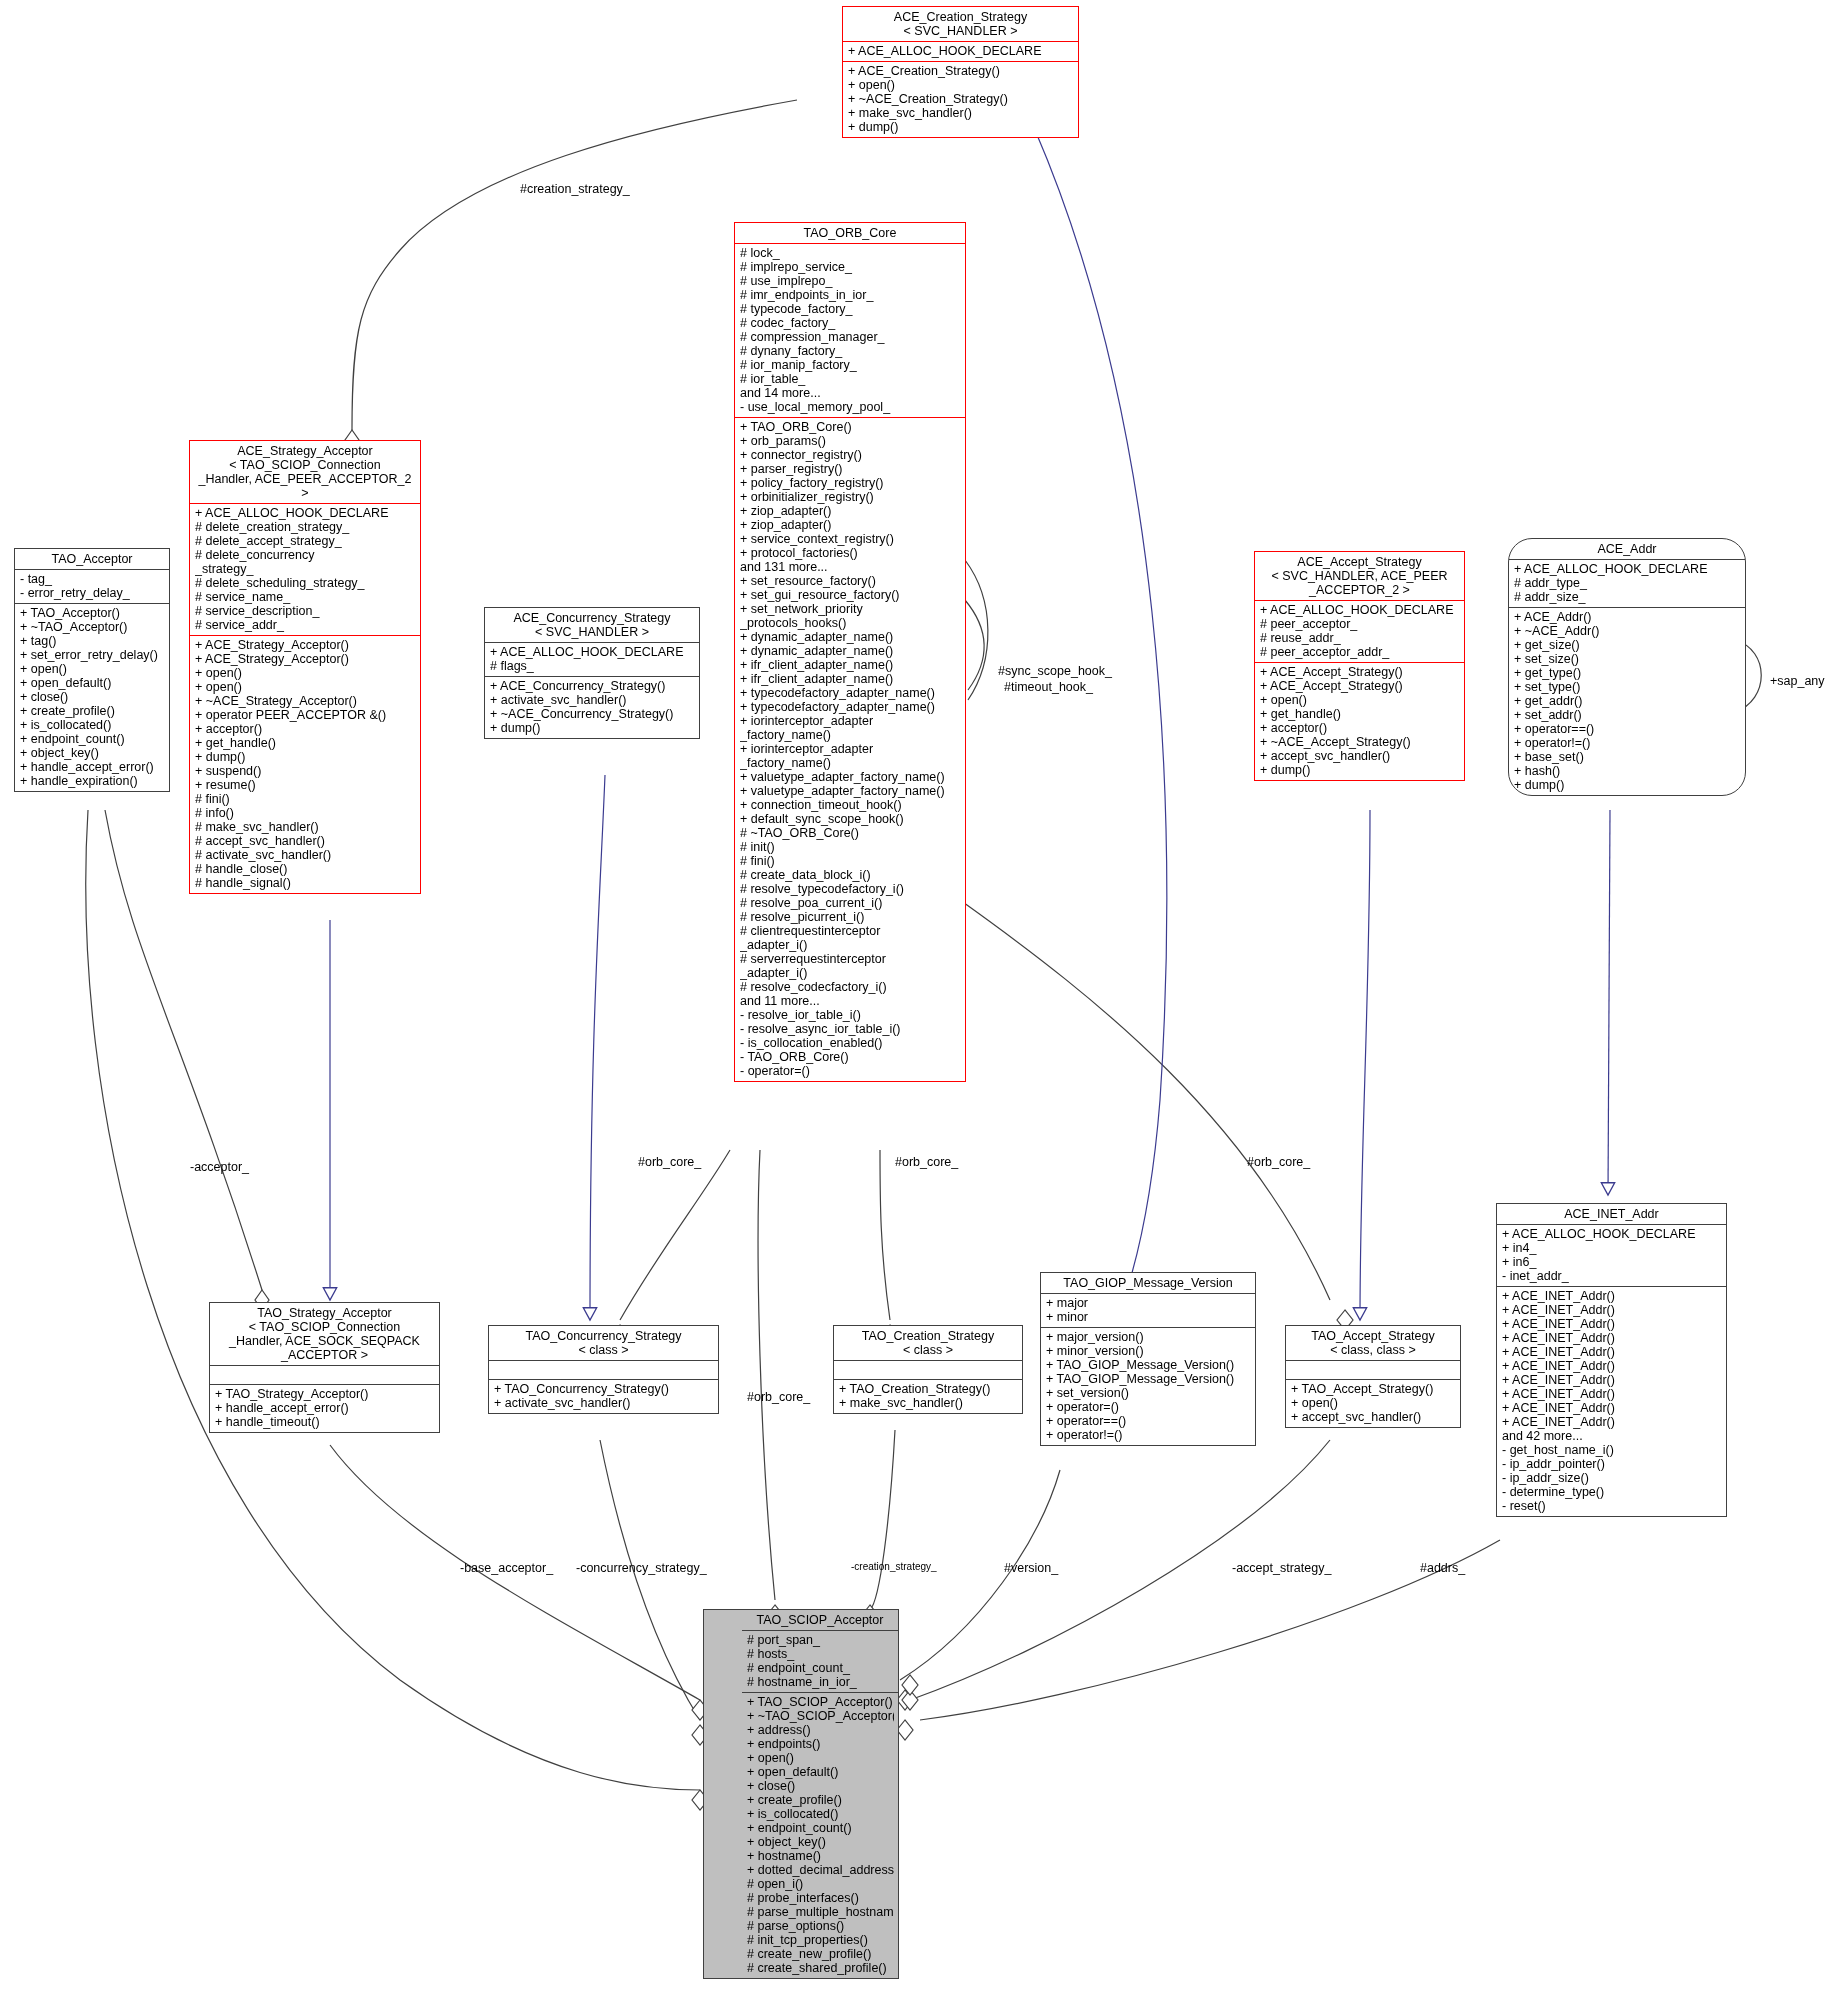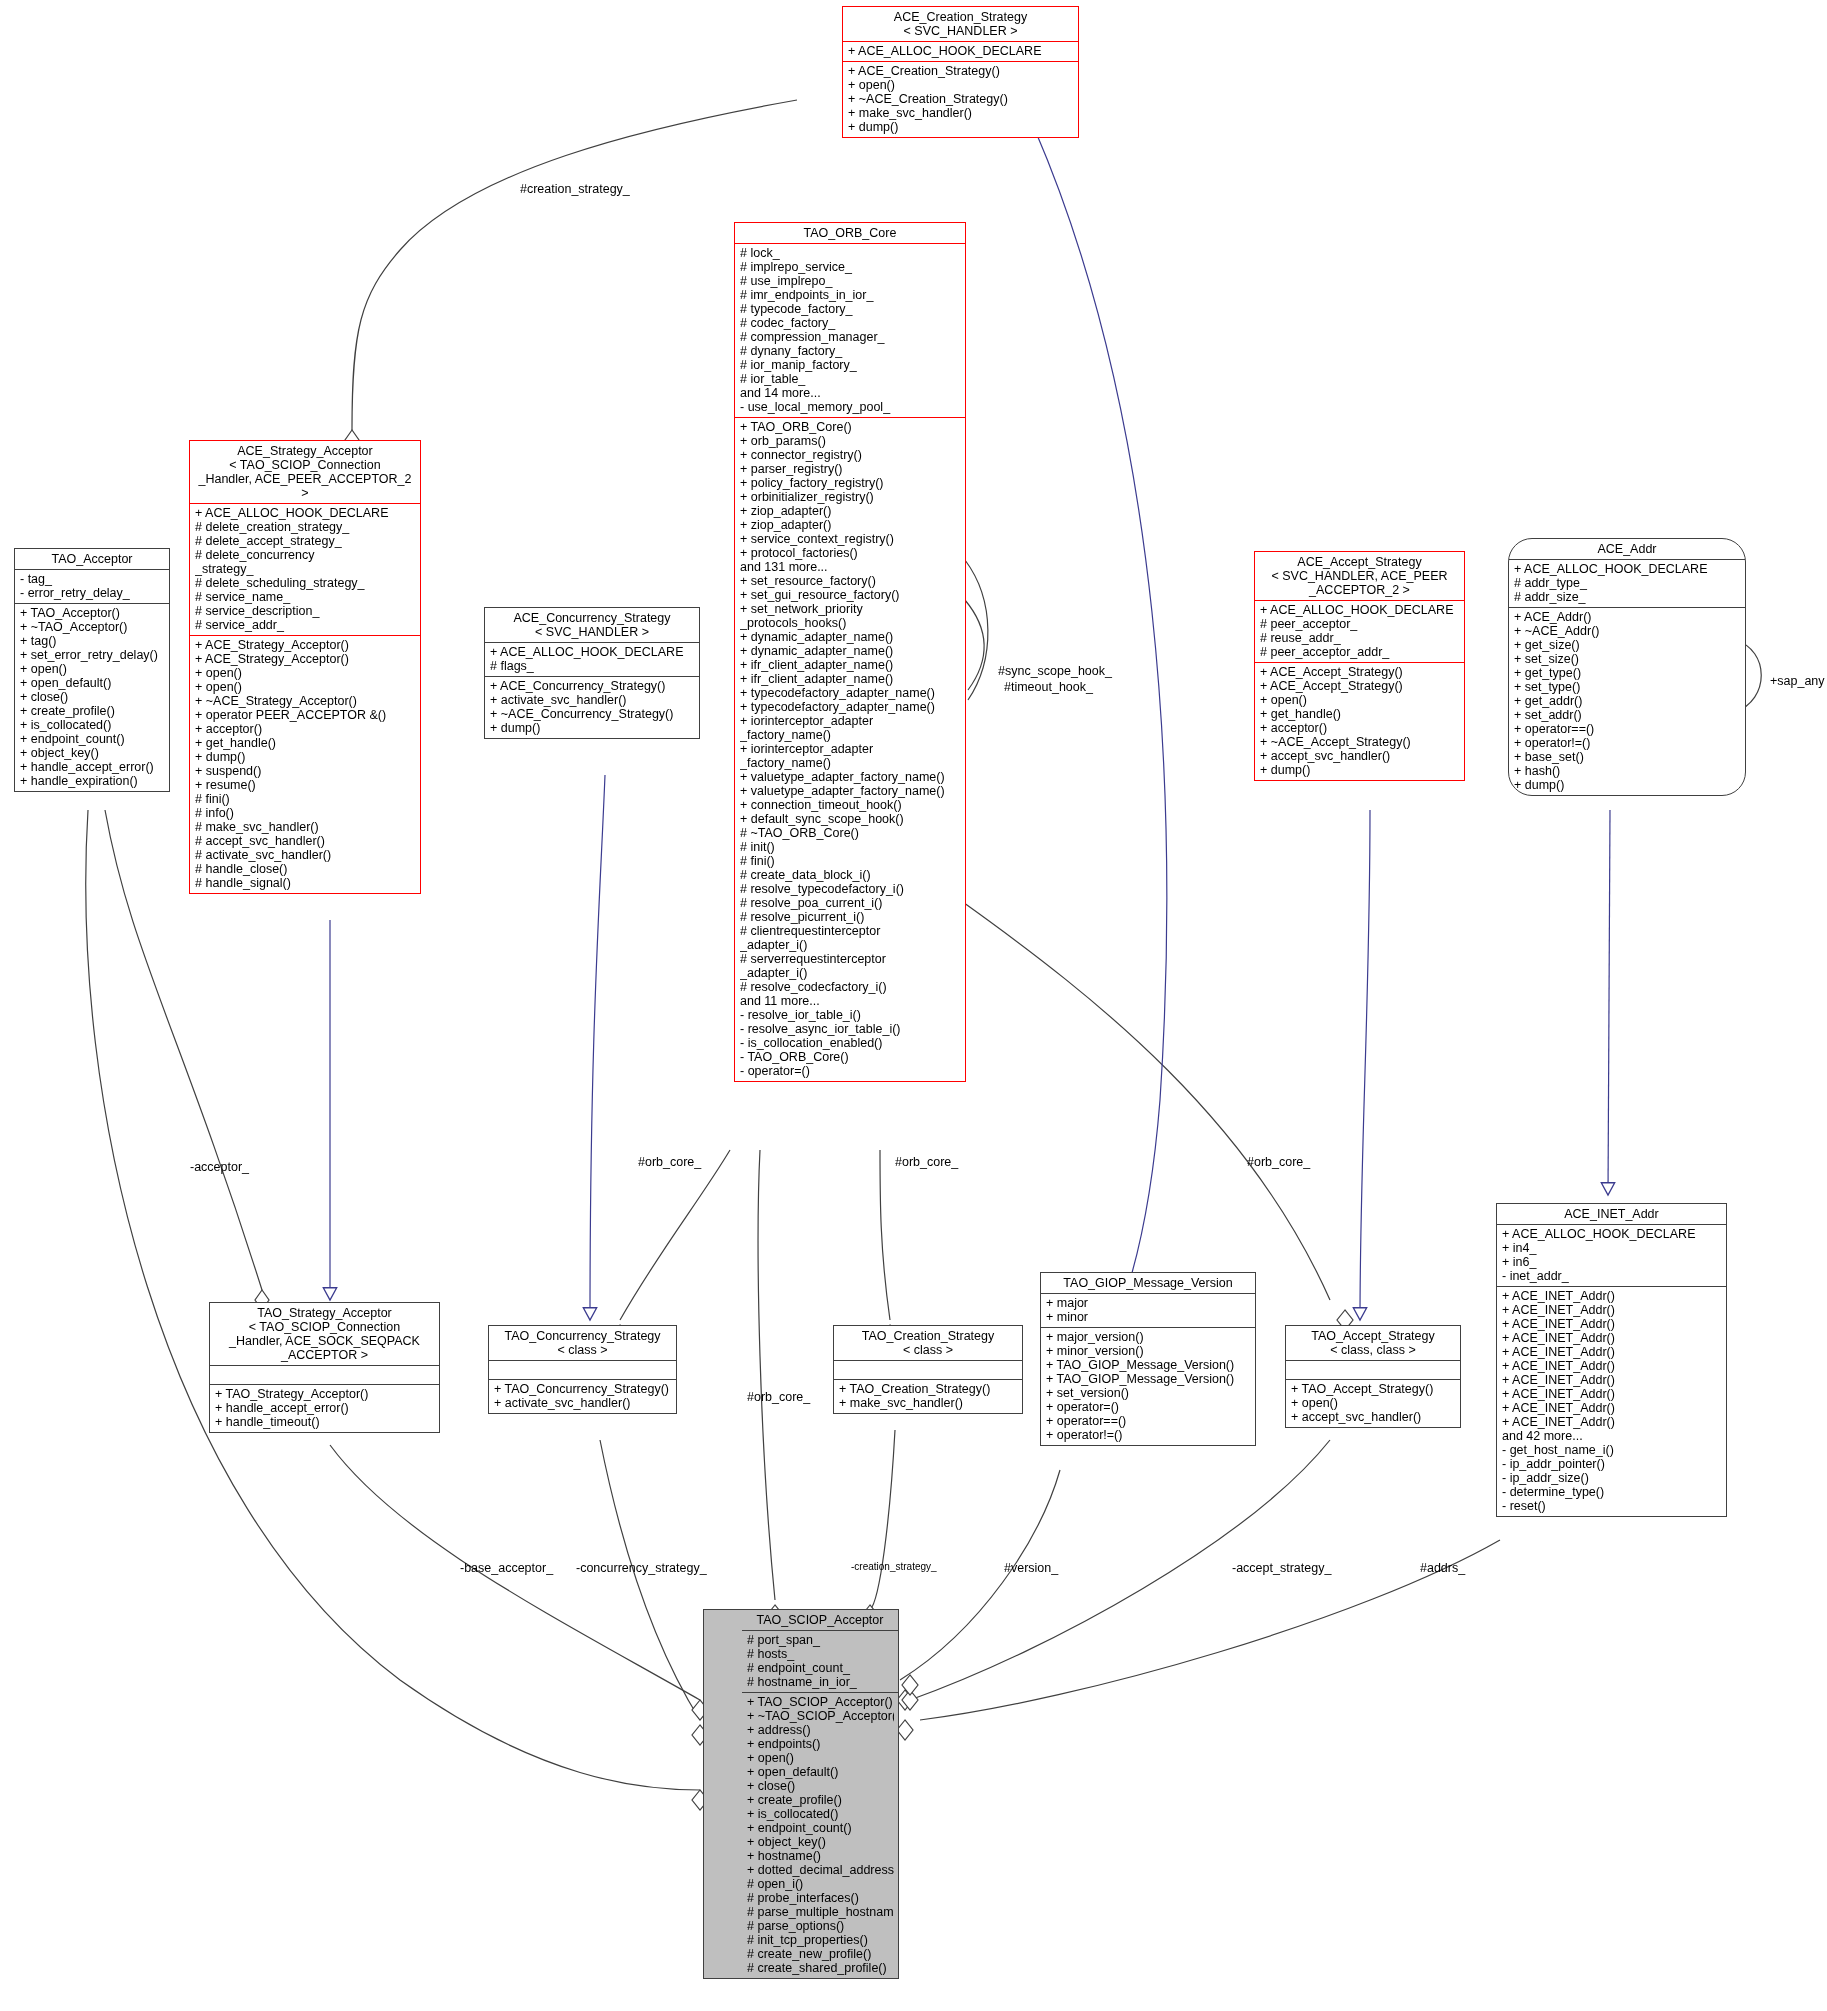--- a/index.html
+++ b/index.html
@@ -341,21 +341,21 @@
 _Handler, ACE_SOCK_SEQPACK
 _ACCEPTOR &gt;</div>
     <div class="sec mid" style="min-height:13px;"></div>
     <div class="sec">
         <div>+ TAO_Strategy_Acceptor()</div>
         <div>+ handle_accept_error()</div>
         <div>+ handle_timeout()</div>
       </div>
   </div>
 
-  <div class="node blk" style="left:488px;top:1325px;width:189px;font-size:12.5px;">
+  <div class="node blk" style="left:488px;top:1325px;width:231px;font-size:12.5px;">
     <div class="title">TAO_Concurrency_Strategy
 &lt; class &gt;</div>
     <div class="sec mid" style="min-height:13px;"></div>
     <div class="sec">
         <div>+ TAO_Concurrency_Strategy()</div>
         <div>+ activate_svc_handler()</div>
       </div>
   </div>
 
   <div class="node blk" style="left:833px;top:1325px;width:190px;font-size:12.5px;">

